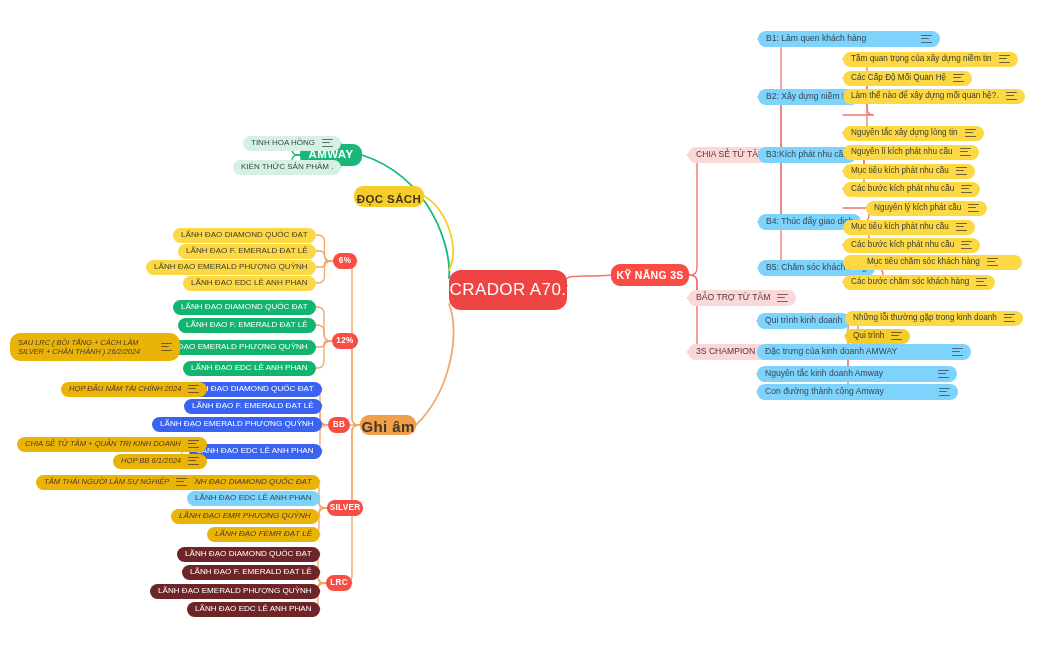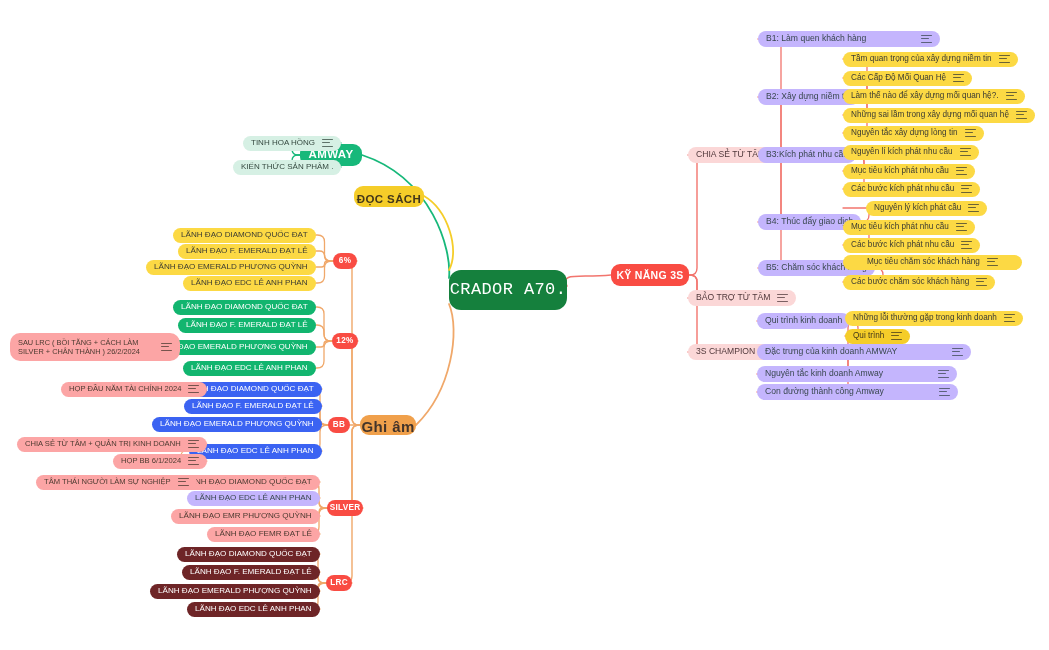--- a/index.html
+++ b/index.html
@@ -12,32 +12,32 @@
         border-radius:10px;white-space:nowrap;line-height:1.15;}
   .node .lbl{display:inline-block;}
   .ic{display:inline-block;margin-left:7px;width:11px;height:9px;position:relative;flex:none;}
   .ic i{position:absolute;left:0;height:1.4px;border-radius:1px;background:currentColor;opacity:.75;}
   .ic i:nth-child(1){top:0;width:11px;}
   .ic i:nth-child(2){top:3.6px;width:8px;}
   .ic i:nth-child(3){top:7.2px;width:11px;}
 
   
   .n-yellow{background:#fcd944;color:#3b3b32;}
-  .n-blue  {background:#c4b5fd;color:#39474f;gap:48px;}
+  .n-blue  {background:#7dd3fc;color:#39474f;gap:48px;}
   .n-pink  {background:#fbd7d7;color:#50383b;}
-  .n-peach {background:#fca5a5;color:#4b3a30;}
+  .n-peach {background:#eab308;color:#4b3a30;font-style:italic;}
   .n-mint  {background:#d6f0e4;color:#34483f;}
   .n-green {background:#17b87a;color:#ffffff;}
   .n-greend{background:#12b56f;color:#ffffff;}
   .n-bluestrong{background:#3b63f2;color:#ffffff;}
   .n-maroon{background:#6e2527;color:#ffffff;}
   .n-red   {background:#f94c43;color:#ffffff;}
   .n-orange{background:#f0a04b;color:#43342a;}
   .n-gold  {background:#f5cd29;color:#43371a;}
-  .n-dark  {background:#15803d;color:#ffffff;font-family:Liberation Mono, monospace;}
+  .n-dark  {background:#ef4444;color:#ffffff;}
 
   .center{border-radius:12px;justify-content:center;font-size:17px;letter-spacing:.4px;font-weight:500;}
   .pill{border-radius:9px;justify-content:center;font-weight:700;font-size:9px;letter-spacing:.3px;}
   .big{border-radius:9px;justify-content:center;font-size:12.5px;font-weight:600;letter-spacing:.4px;}
 </style>
 </head>
 <body>
 
 <div id="canvas">
   <svg id="wires" viewBox="0 0 1049 650">
@@ -142,28 +142,20 @@
       </span>
     </div>
     <div class="node n-yellow" style="font-size: 8.2px; height: 15px; padding: 0px 8px; visibility: visible; left: 843px; top: 88.5px;">
       <span class="lbl">Làm thế nào để xây dựng mối quan hệ?.</span>
       <span class="ic">
         <i></i>
         <i></i>
         <i></i>
       </span>
     </div>
-    <div class="node n-yellow" style="font-size: 8.2px; height: 15px; padding: 0px 8px; visibility: visible; left: 843px; top: 107.5px;">
-      <span class="lbl">Những sai lầm trong xây dựng mối quan hệ</span>
-      <span class="ic">
-        <i></i>
-        <i></i>
-        <i></i>
-      </span>
-    </div>
     <div class="node n-yellow" style="font-size: 8.2px; height: 15px; padding: 0px 8px; visibility: visible; left: 843px; top: 125.5px;">
       <span class="lbl">Nguyên tắc xây dựng lòng tin</span>
       <span class="ic">
         <i></i>
         <i></i>
         <i></i>
       </span>
     </div>
     <div class="node n-blue" style="font-size: 8.6px; height: 16px; padding: 0px 8px; visibility: visible; left: 758px; top: 147px;">
       <span class="lbl">B3:Kích phát nhu cầu</span>

